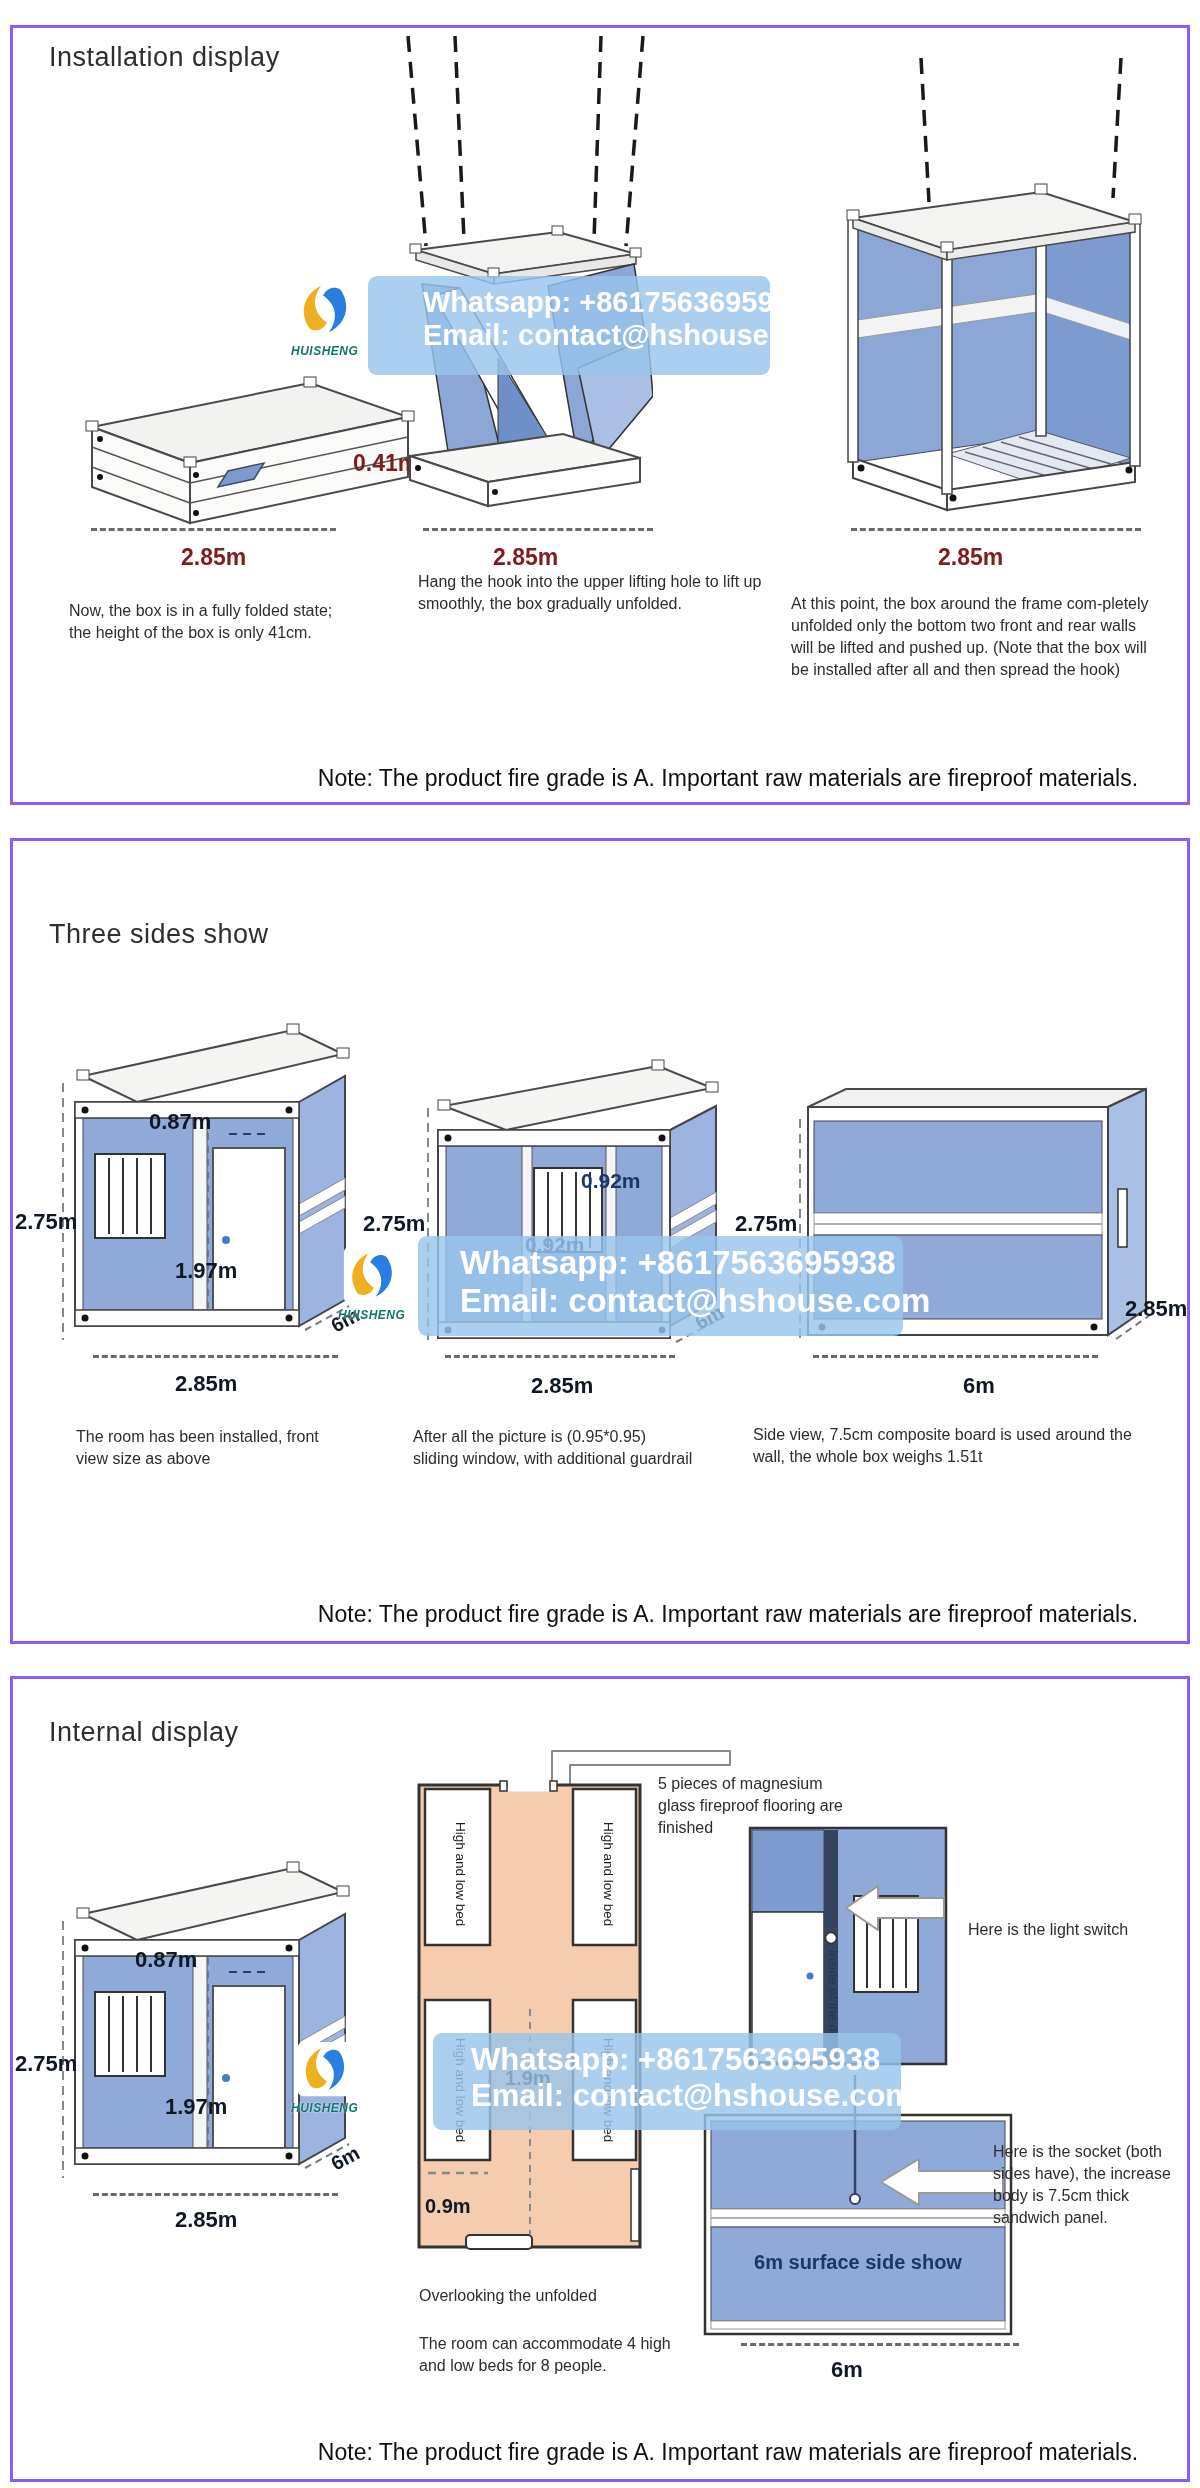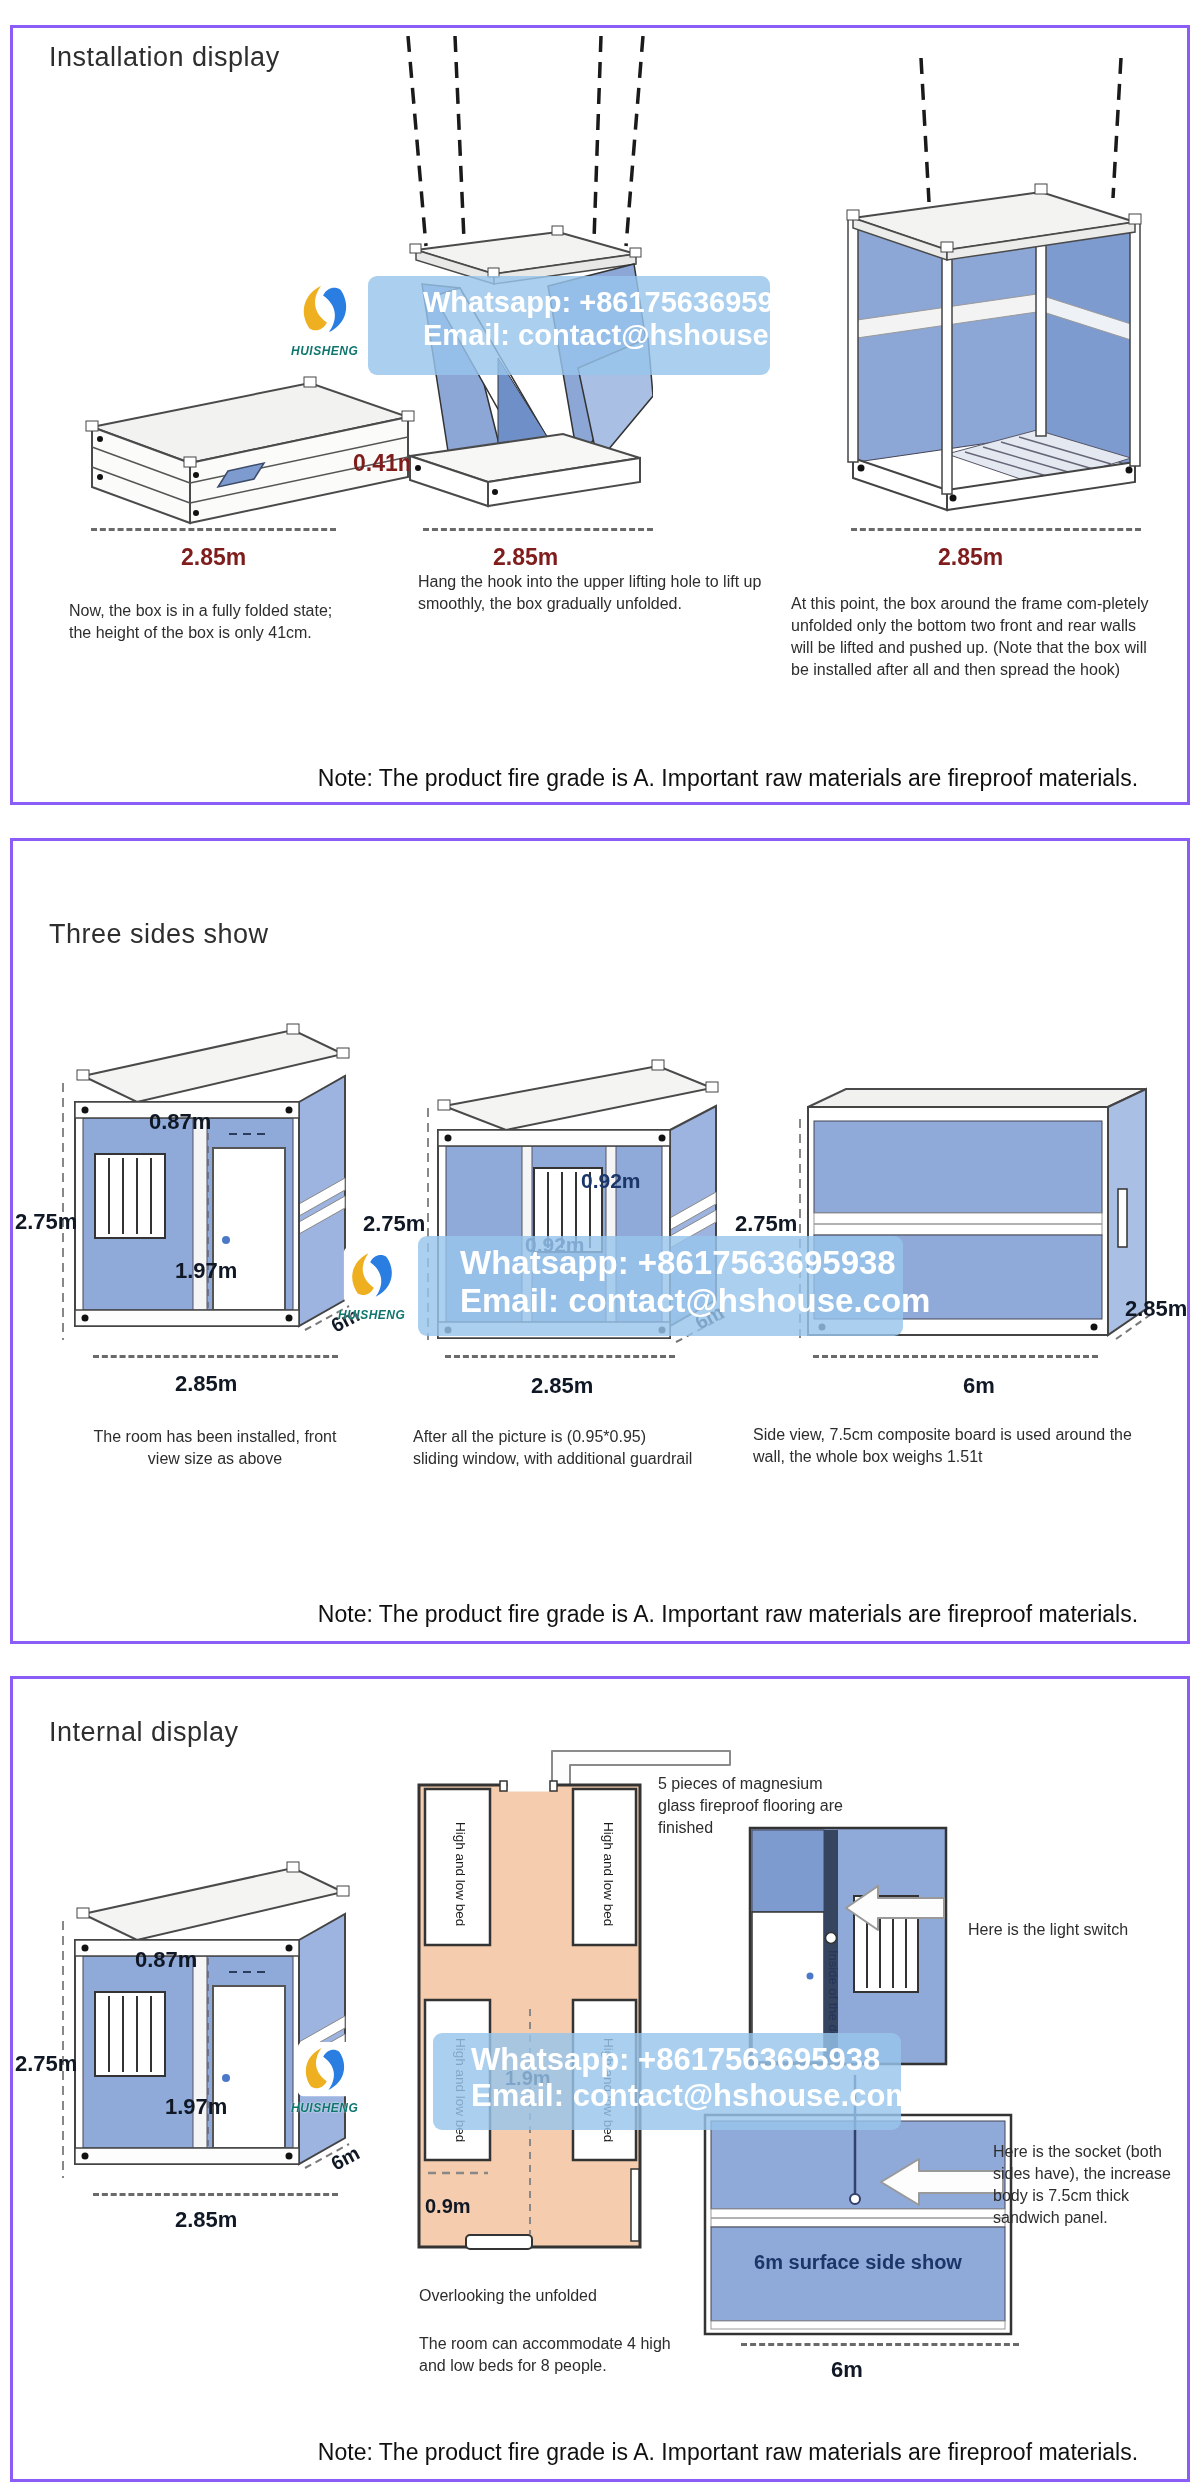--- a/index.html
+++ b/index.html
@@ -219,21 +219,21 @@
       <rect x="16" y="154" width="288" height="84" fill="#8fa9d8" stroke="#445" stroke-width="1"></rect>
       <circle cx="24" cy="246" r="3.5" fill="#111"></circle>
         <circle cx="296" cy="246" r="3.5" fill="#111"></circle>
       <line x1="318" y1="258" x2="352" y2="234" stroke="#777" stroke-width="2" stroke-dasharray="7 5"></line>
     </svg>
     <div class="abs dim" style="left:722px;top:370px;">2.75m</div>
     <div class="abs ground" style="left:800px;top:514px;width:285px;"></div>
     <div class="abs dim" style="left:950px;top:532px;">6m</div>
     <div class="abs dim" style="left:1112px;top:455px;">2.85m</div>
 
-    <div class="abs caption" style="left:63px;top:585px;width:278px;text-align:center;">The room has been installed, front view size as above</div>
+    <div class="abs caption" style="left:63px;top:585px;width:278px;">The room has been installed, front view size as above</div>
     <div class="abs caption" style="left:400px;top:585px;width:282px;">After all the picture is (0.95*0.95) sliding window, with additional guardrail</div>
     <div class="abs caption" style="left:740px;top:583px;width:400px;">Side view, 7.5cm composite board is used around the wall, the whole box weighs 1.51t</div>
 
     <div class="abs note" style="left:225px;top:760px;width:980px;">Note: The product fire grade is A. Important raw materials are fireproof materials.</div>
 
     <div class="abs logo-tile" style="left:325px;top:405px;">
       <svg width="58" height="58" viewBox="0 0 64 64">
         <rect x="1" y="1" width="62" height="62" rx="6" fill="#fff"></rect>
         <path d="M16,52 C6,38 8,18 28,8 C18,22 20,36 34,46 C30,54 22,56 16,52 Z" fill="#eeb020"></path>
         <path d="M48,12 C58,26 56,46 36,56 C46,42 44,28 30,18 C34,10 42,8 48,12 Z" fill="#2a7de1"></path>

